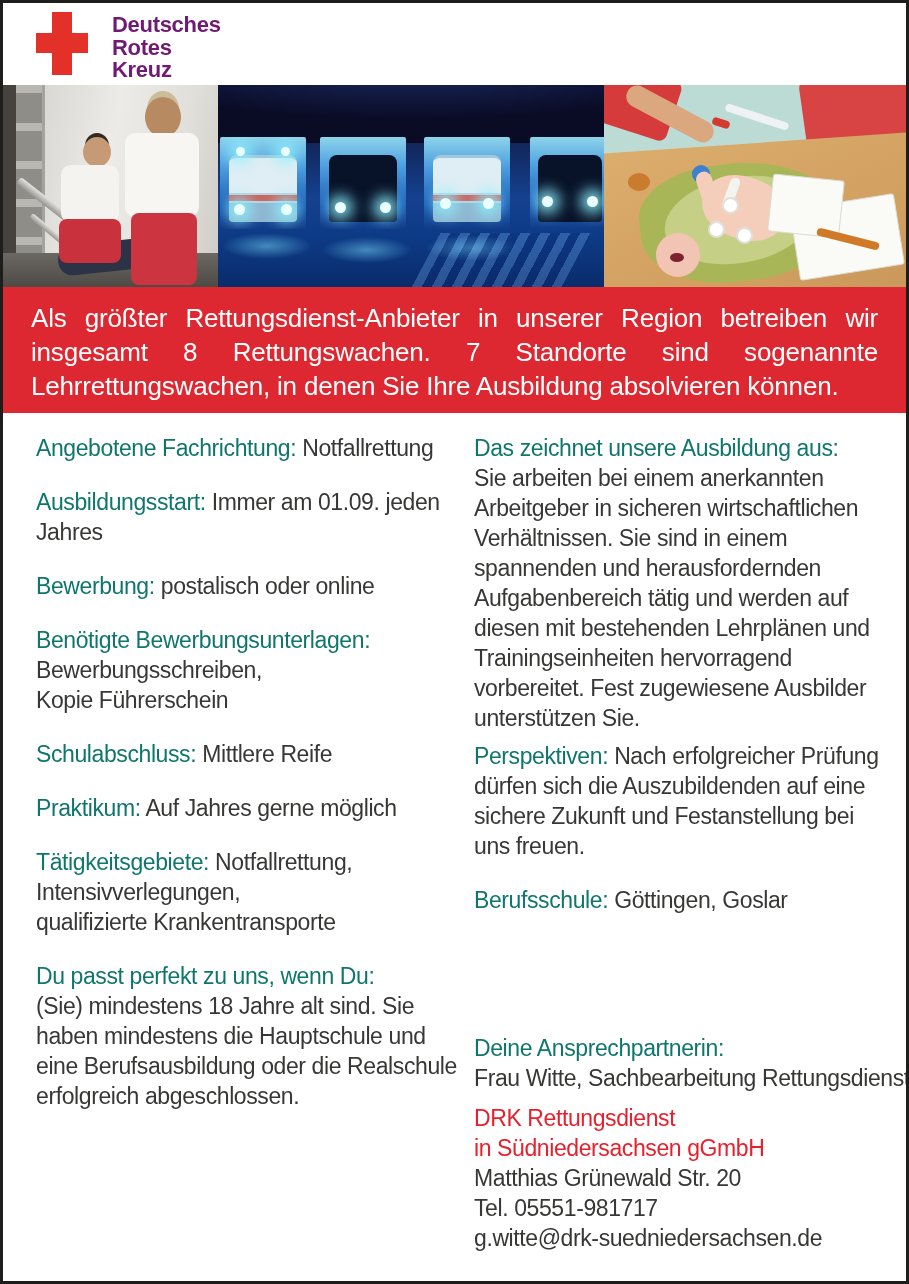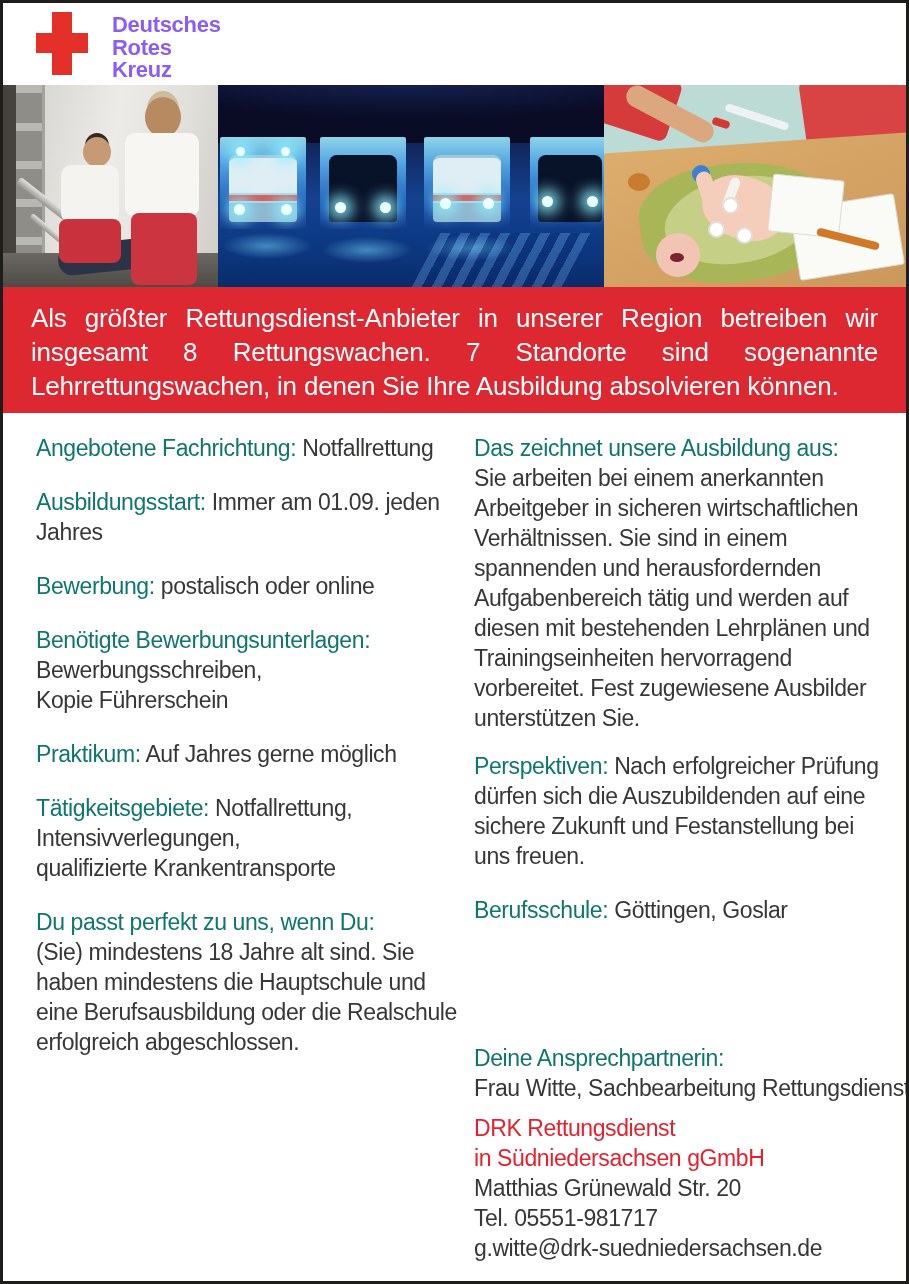--- a/index.html
+++ b/index.html
@@ -7,21 +7,21 @@
     width:909px;height:1284px;box-sizing:border-box;position:relative;
     border:3px solid #1d1d1b;background:#fff;overflow:hidden;
     font-family:"Liberation Sans",sans-serif;color:#373736;
   }
   
   .header{height:82px;position:relative;background:#fff;}
   .logo{position:absolute;left:33px;top:9px;display:flex;align-items:flex-start;}
   .cross{position:relative;width:52px;height:63px;margin-right:24px;}
   .cross .v{position:absolute;left:16px;top:0;width:20px;height:63px;background:#e33028;}
   .cross .h{position:absolute;left:0;top:21px;width:52px;height:20px;background:#e33028;}
-  .logo-text{font-weight:bold;font-size:22px;line-height:22.5px;color:#8b5cf6;letter-spacing:-0.3px;padding-top:2px;}
+  .logo-text{font-weight:bold;font-size:22px;line-height:22.5px;color:#701a75;letter-spacing:-0.3px;padding-top:2px;}
   
   .strip{height:202px;display:flex;background:#fff;}
   .photo{position:relative;overflow:hidden;height:100%;}
   .ph1{width:215px;background:linear-gradient(100deg,#6e6a65 0%,#8f8b85 4%,#d7d5d0 12%,#ecebe7 48%,#e0ded9 78%,#cfccc6 100%);}
   .ph1 .darkwall{position:absolute;left:0;top:0;width:13px;height:100%;background:#46433f;}
   .ph1 .ladder{position:absolute;left:13px;top:0;width:26px;height:100%;background:repeating-linear-gradient(180deg,#b9b7b2 0 8px,#8f8d88 8px 38px);border-right:3px solid #a5a39e;}
   .ph1 .rail{position:absolute;background:linear-gradient(180deg,#e4e3df,#96948f);border-radius:3px;}
   .ph1 .steps{position:absolute;left:0;bottom:0;width:100%;height:34px;background:linear-gradient(180deg,#6b6864,#4e4b47);}
   .fig{position:absolute;}
   .head{position:absolute;border-radius:50%;}
@@ -65,21 +65,21 @@
   .banner{
     background:#dd2832;color:#fff;min-height:102px;box-sizing:border-box;
     padding:14px 28px 10px 28px;font-size:26px;line-height:34px;
     letter-spacing:-0.2px;text-align:justify;
   }
   
   .content{display:flex;padding:20px 18px 0 33px;gap:16px;font-size:23px;line-height:30px;letter-spacing:-0.4px;}
   .col-left{width:422px;flex:none;}
   .col-right{flex:1;min-width:0;}
   .block{margin:0 0 24px 0;}
-  .block.tight{margin-bottom:18px;}
+  .block.tight{margin-bottom:8px;}
   .lbl{color:#0f766e;}
   .company{color:#e6202c;}
   .nowrap{white-space:nowrap;}
   .contact-gap{margin-top:118px;}
   .firma{margin-top:6px;}
 </style>
 </head>
 <body>
 
 <div class="page">
@@ -200,20 +200,24 @@
       <p class="block">
         <span class="lbl">Bewerbung:</span>
         <span>postalisch oder online</span>
       </p>
       <div class="block">
         <div class="lbl">Benötigte Bewerbungsunterlagen:</div>
         <div>Bewerbungsschreiben,</div>
         <div>Kopie Führerschein</div>
       </div>
       <p class="block">
+        <span class="lbl">Schulabschluss:</span>
+        <span>Mittlere Reife</span>
+      </p>
+      <p class="block">
         <span class="lbl">Praktikum:</span>
         <span>Auf Jahres gerne möglich</span>
       </p>
       <div class="block">
         <div><span class="lbl">Tätigkeitsgebiete:</span>
         <span>Notfallrettung,</span></div>
         <div>Intensivverlegungen,</div>
         <div>qualifizierte Krankentransporte</div>
       </div>
       <div class="block">

